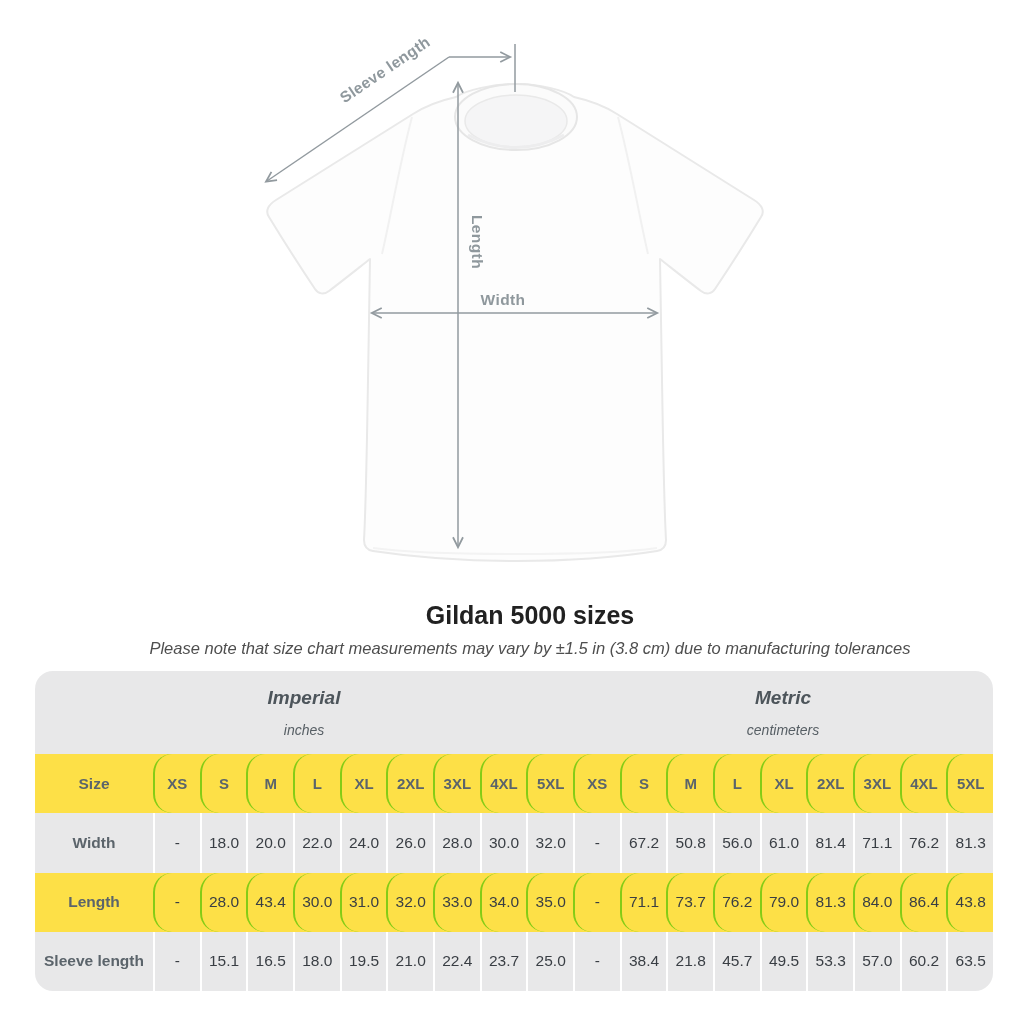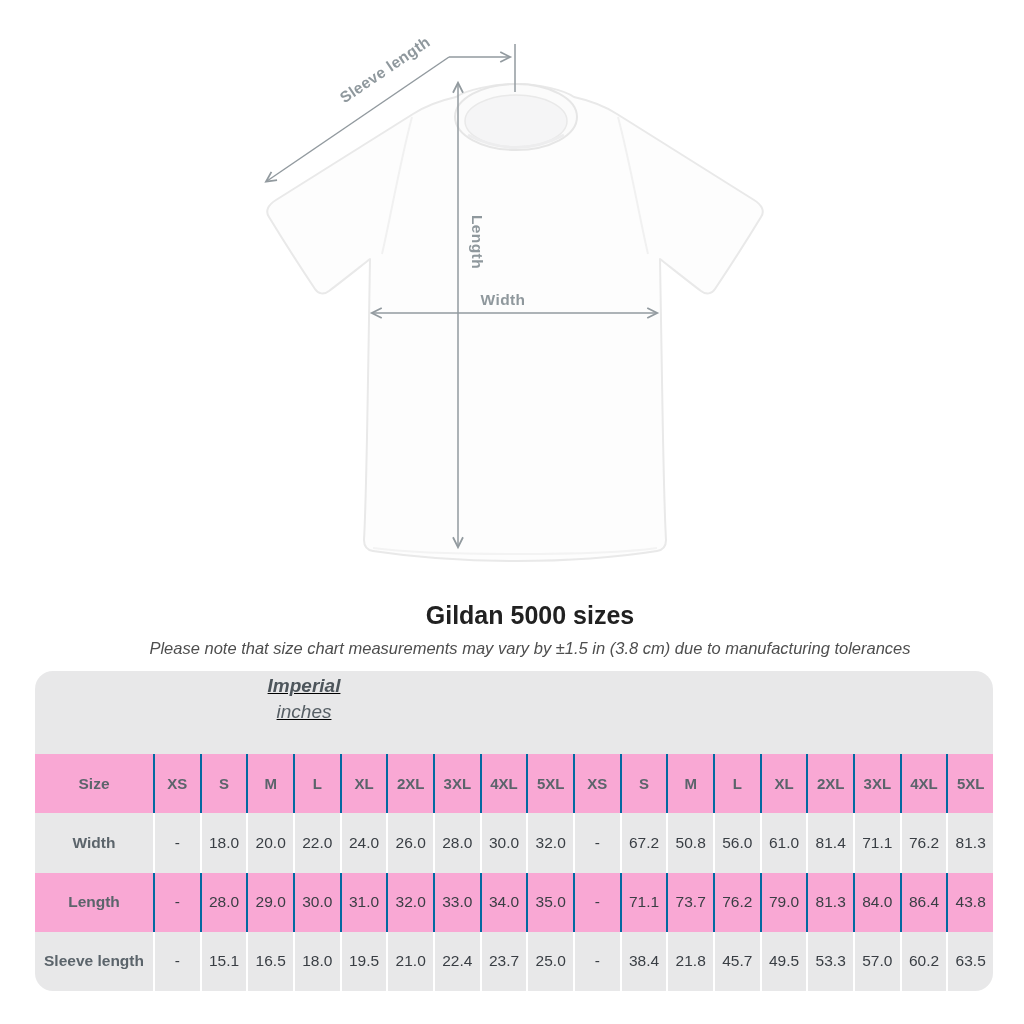--- a/index.html
+++ b/index.html
@@ -14,32 +14,32 @@
 
   
   .title-block { position:absolute; top:600px; left:18px; width:1024px; text-align:center; }
   .page-title { font-size:25px; font-weight:bold; color:#212121; line-height:1.2; }
   .page-subtitle { margin-top:9px; font-size:16.5px; font-style:italic; color:#4e4e4e; }
 
   
   .size-table { position:absolute; top:671px; left:35px; width:958px; height:320px;
                 border-radius:18px; overflow:hidden; background:#fff; }
   .band { display:flex; height:83px; background:#e8e8e9; }
-  .band-half { display:flex; flex-direction:column; align-items:center; padding-top:4px;text-decoration:underline; }
+  .band-half { display:flex; flex-direction:column; align-items:center; padding-top:16px; }
   .band-half.imperial { width:538px; }
   .band-half.metric { flex:1; }
   .band-title { font-size:19px; font-weight:bold; font-style:italic; color:#4d555b; }
-  .band-sub { margin-top:4px; font-size:19px; font-style:italic; color:#565e64; }
+  .band-sub { margin-top:13px; font-size:14px; font-style:italic; color:#565e64; }
 
   .grid-rows { height:237px; display:flex; flex-direction:column; }
   .row { display:grid; grid-template-columns:118px repeat(18, 1fr); flex:1; }
-  .r-white { background:#f9a8d4; }
+  .r-white { background:#fde047; }
   .r-gray  { background:#e8e8e9; }
   .cell { display:flex; align-items:center; justify-content:center; overflow:hidden; }
-  .r-white .cell + .cell { border-left:2px solid #0369a1; }
+  .r-white .cell + .cell { border-left:2px solid #84cc16;border-radius:19px; }
   .r-gray  .cell + .cell { border-left:2px solid #fff; }
   .c-label { font-weight:bold; font-size:15.5px; color:#5b646b; }
   .c-head  { font-weight:bold; font-size:15px;  color:#5b646b; }
   .c-val   { font-size:15.5px; color:#393e44; }
 </style>
 </head>
 <body>
 
 <div class="page">
 
@@ -107,20 +107,24 @@
     <div class="page-title">Gildan 5000 sizes</div>
     <div class="page-subtitle">Please note that size chart measurements may vary by ±1.5 in (3.8 cm) due to manufacturing tolerances</div>
   </div>
 
   <div class="size-table">
     <div class="band">
       <div class="band-half imperial">
         <div class="band-title">Imperial</div>
         <div class="band-sub">inches</div>
       </div>
+      <div class="band-half metric">
+        <div class="band-title">Metric</div>
+        <div class="band-sub">centimeters</div>
+      </div>
     </div>
     <div class="grid-rows">
         <div class="row r-white">
           <div class="cell c-label">Size</div>
           <div class="cell c-head">XS</div>
           <div class="cell c-head">S</div>
           <div class="cell c-head">M</div>
           <div class="cell c-head">L</div>
           <div class="cell c-head">XL</div>
           <div class="cell c-head">2XL</div>
@@ -155,21 +159,21 @@
           <div class="cell c-val">61.0</div>
           <div class="cell c-val">81.4</div>
           <div class="cell c-val">71.1</div>
           <div class="cell c-val">76.2</div>
           <div class="cell c-val">81.3</div>
         </div>
         <div class="row r-white">
           <div class="cell c-label">Length</div>
           <div class="cell c-val">-</div>
           <div class="cell c-val">28.0</div>
-          <div class="cell c-val">29.0</div>
+          <div class="cell c-val">43.4</div>
           <div class="cell c-val">30.0</div>
           <div class="cell c-val">31.0</div>
           <div class="cell c-val">32.0</div>
           <div class="cell c-val">33.0</div>
           <div class="cell c-val">34.0</div>
           <div class="cell c-val">35.0</div>
           <div class="cell c-val">-</div>
           <div class="cell c-val">71.1</div>
           <div class="cell c-val">73.7</div>
           <div class="cell c-val">76.2</div>

